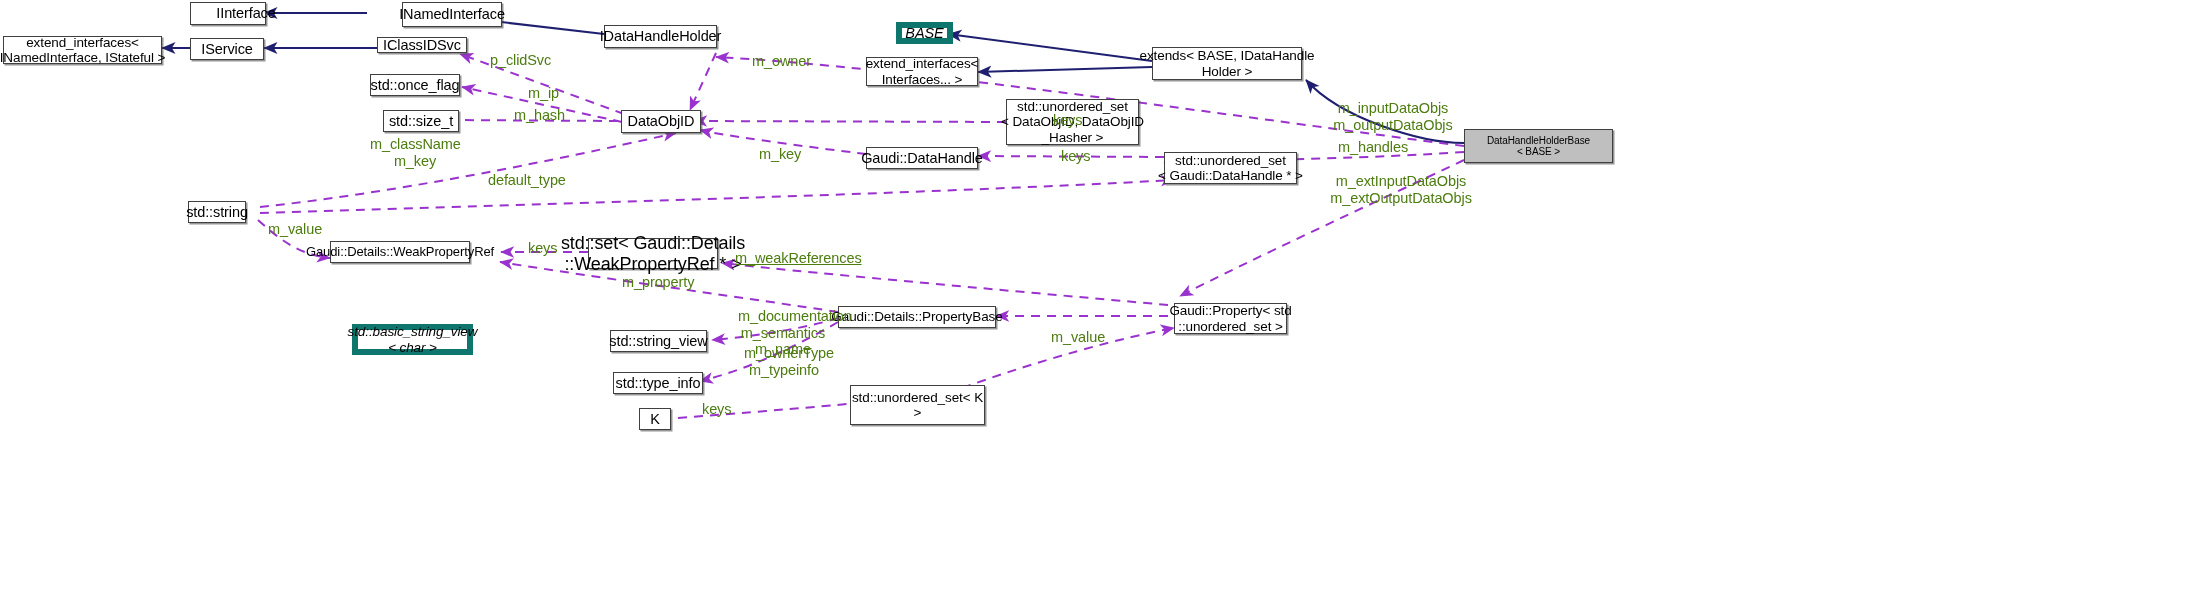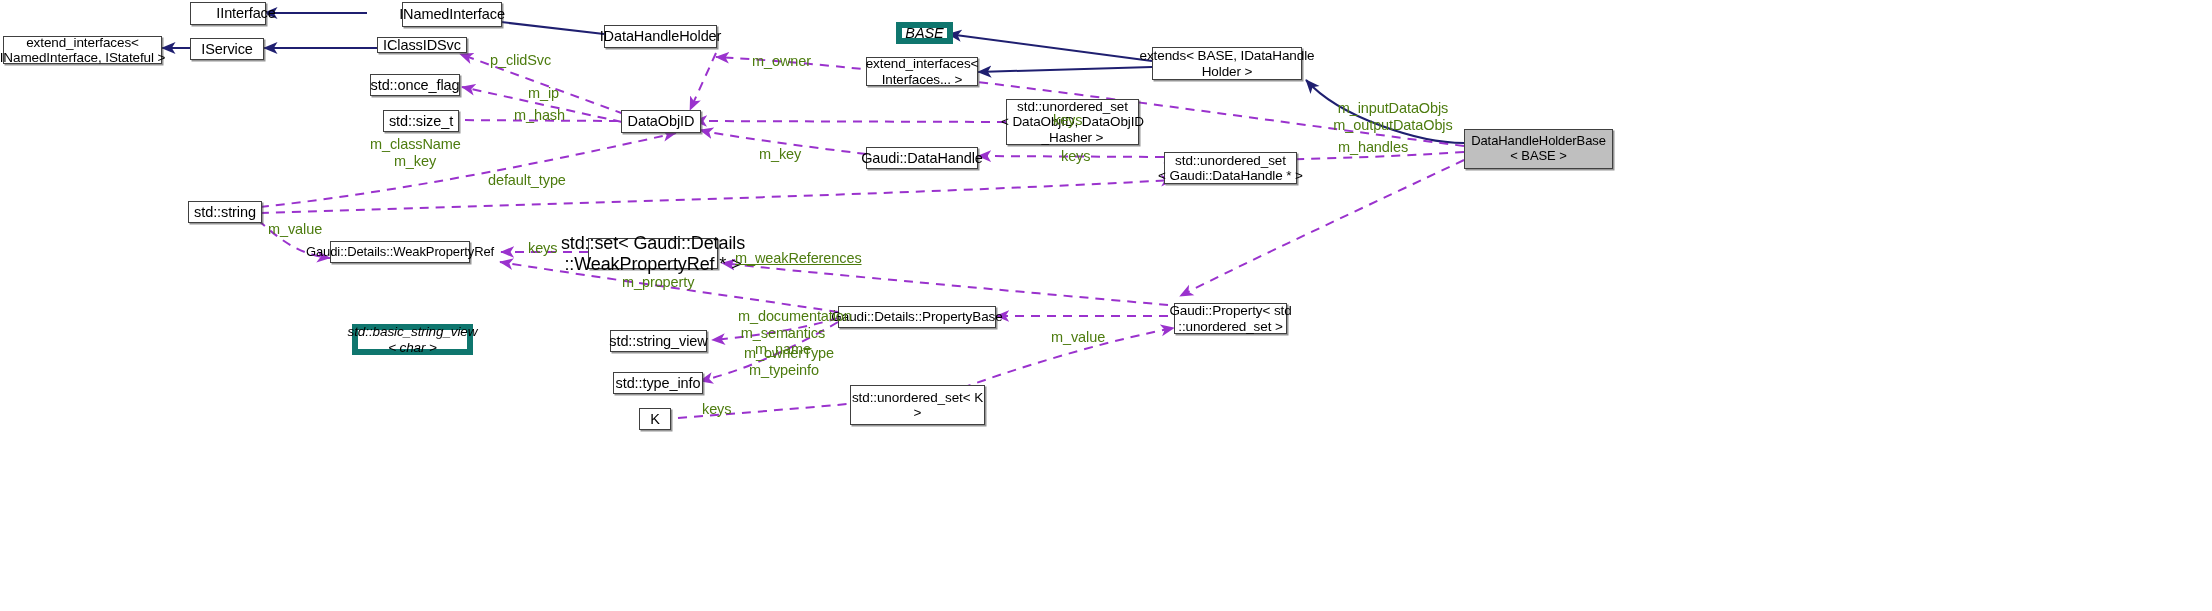--- a/index.html
+++ b/index.html
@@ -96,24 +96,24 @@
 
   <div class="node" style="left:1006px;top:99px;width:133px;height:46px;white-space:pre;font-size:13.5px;">std::unordered_set
 &lt; DataObjID, DataObjID
 _Hasher &gt;</div>
 
   <div class="node" style="left:866px;top:147px;width:112px;height:22px;">Gaudi::DataHandle</div>
 
   <div class="node" style="left:1164px;top:152px;width:133px;height:32px;white-space:pre;font-size:13.5px;">std::unordered_set
 &lt; Gaudi::DataHandle * &gt;</div>
 
-  <div class="node highlight" style="left:1464px;top:129px;width:149px;height:40px;white-space:pre;font-size:13px;">DataHandleHolderBase
+  <div class="node highlight" style="left:1464px;top:129px;width:149px;height:34px;white-space:pre;font-size:10px;">DataHandleHolderBase
 &lt; BASE &gt;</div>
 
-  <div class="node" style="left:188px;top:201px;width:74px;height:22px;">std::string</div>
+  <div class="node" style="left:188px;top:201px;width:58px;height:22px;">std::string</div>
 
   <div class="node" style="left:330px;top:241px;width:140px;height:22px;font-size:13px;">Gaudi::Details::WeakPropertyRef</div>
 
   <div class="node" style="left:588px;top:238px;width:130px;height:31px;white-space:pre;font-size:18px;">std::set&lt; Gaudi::Details
 ::WeakPropertyRef * &gt;</div>
 
   <div class="node faint" style="left:352px;top:324px;width:121px;height:31px;white-space:pre;font-size:13.5px;">std::basic_string_view
 &lt; char &gt;</div>
 
   <div class="node" style="left:610px;top:330px;width:97px;height:22px;">std::string_view</div>
@@ -165,14 +165,16 @@
 
   <div class="elabel" style="left:1051px;top:329px;">m_value</div>
 
   <div class="elabel" style="left:702px;top:401px;">keys</div>
 
   <div class="elabel" style="left:1319px;top:100px;width:148px;">m_inputDataObjs
 m_outputDataObjs</div>
 
   <div class="elabel" style="left:1338px;top:139px;">m_handles</div>
 
+  <div class="elabel" style="left:1316px;top:173px;width:170px;">m_extInputDataObjs
+m_extOutputDataObjs</div>
 
 </div>
 
 </body></html>

